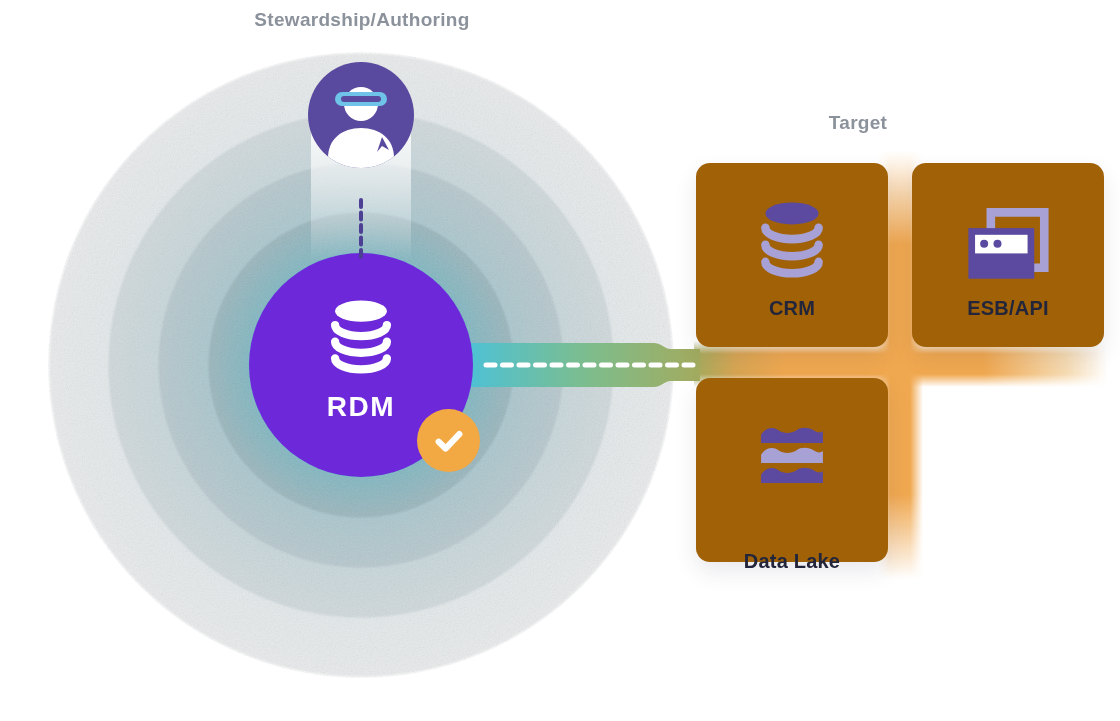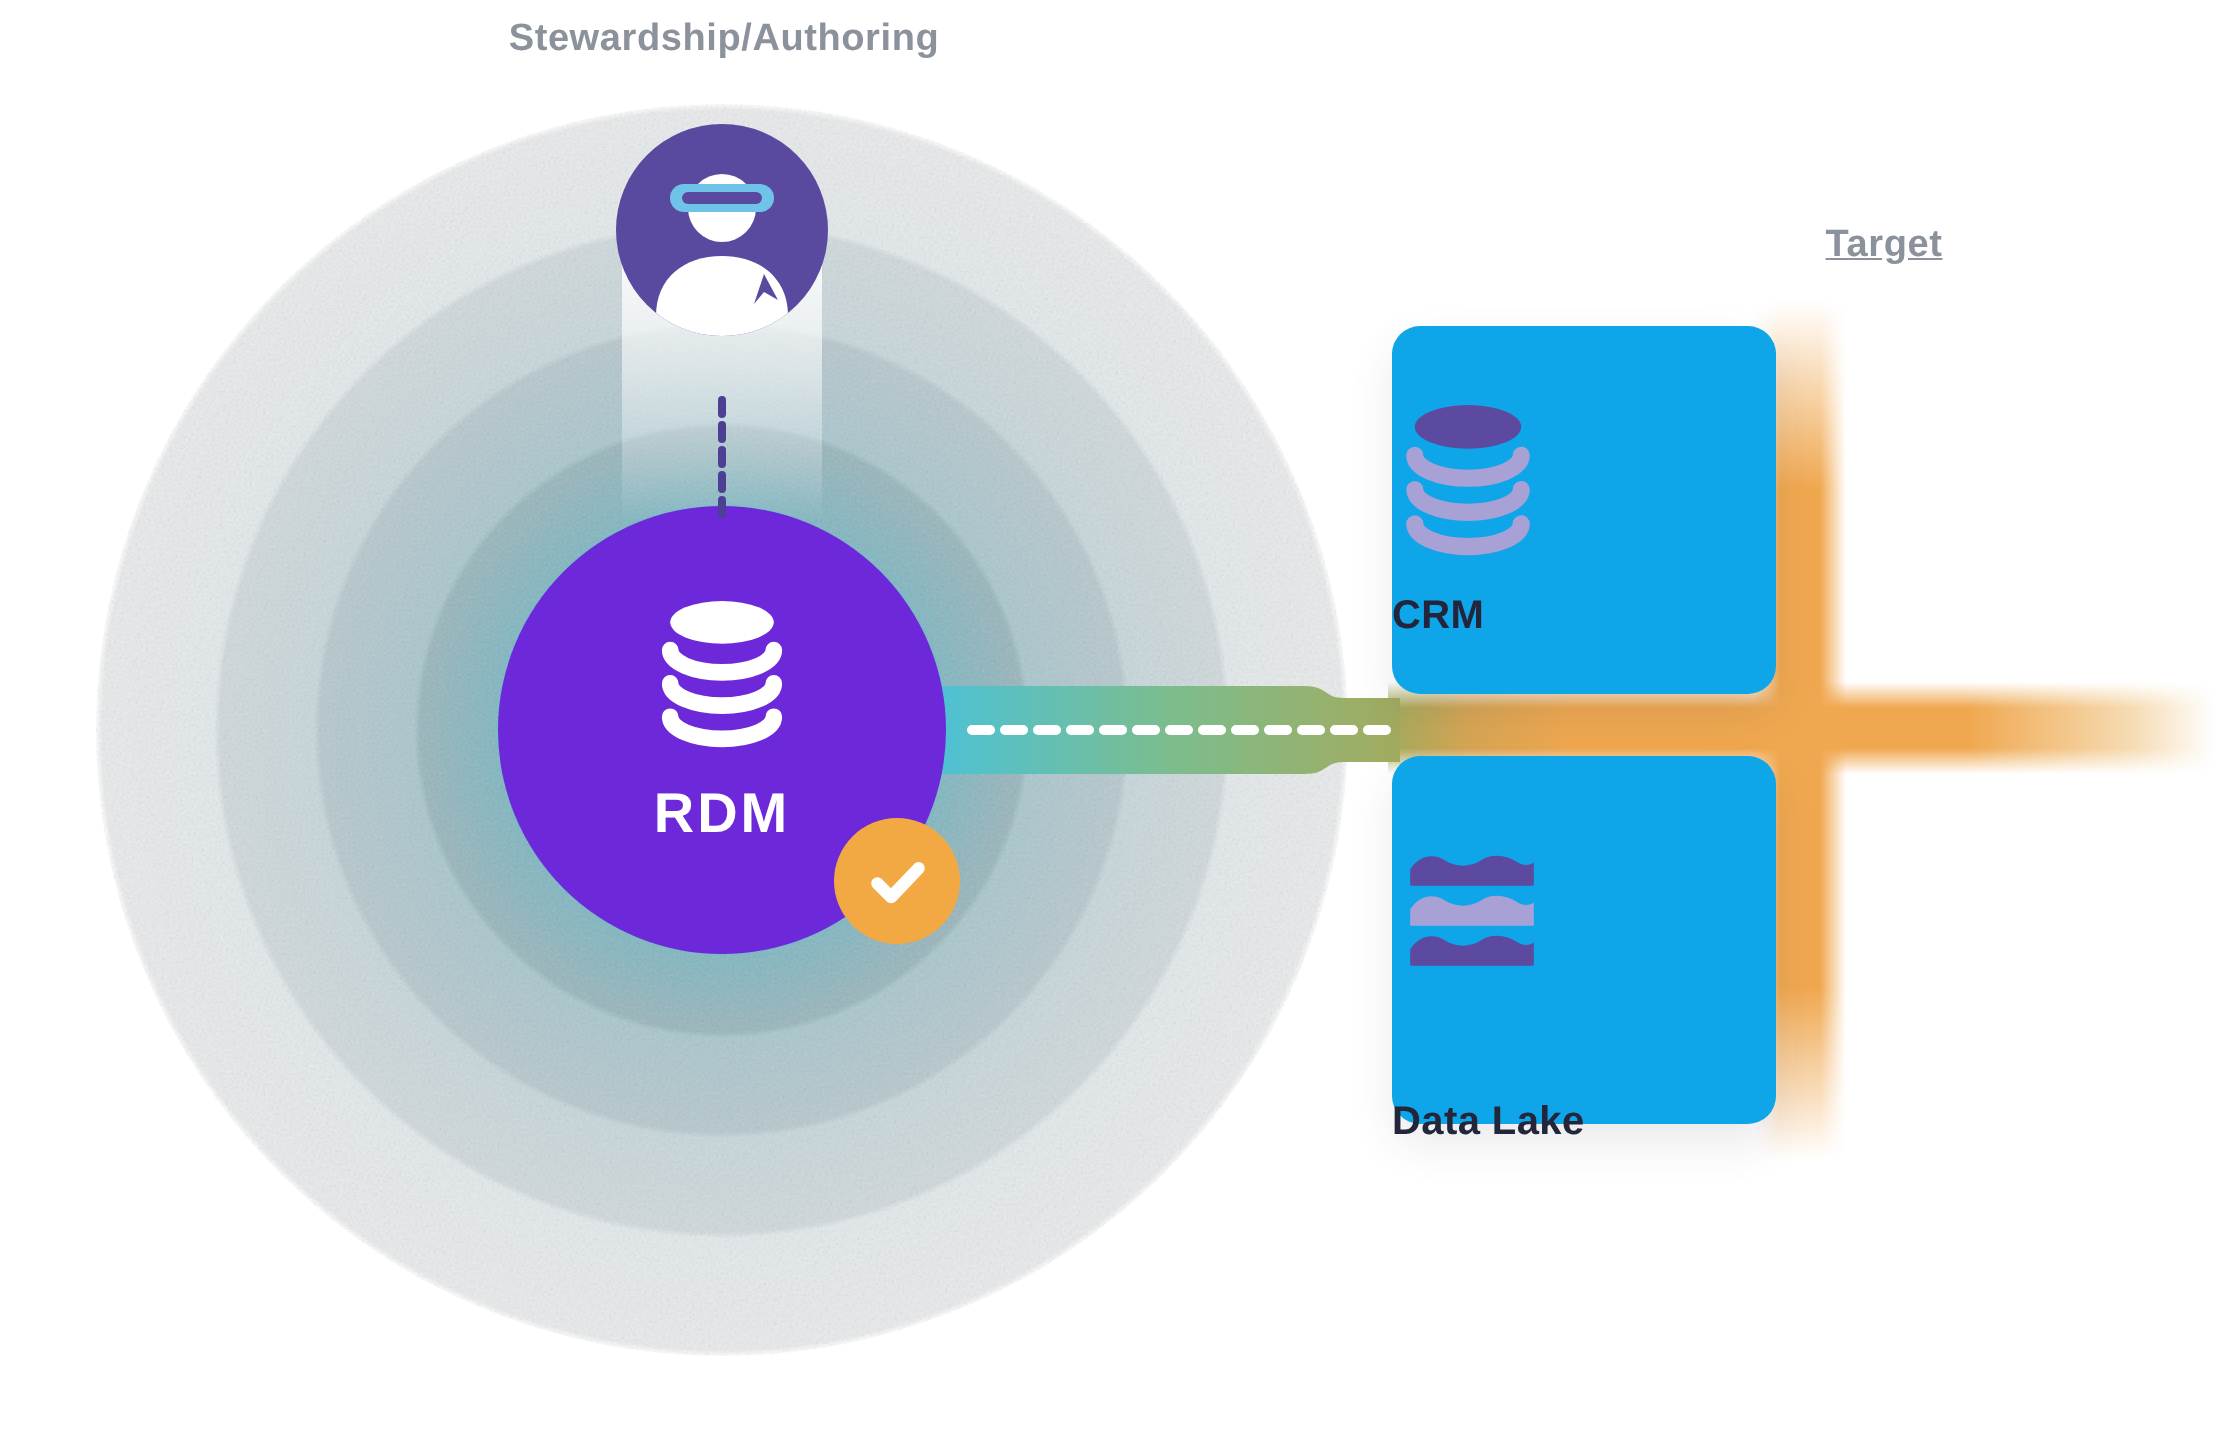--- a/index.html
+++ b/index.html
@@ -28,39 +28,39 @@
   .rdm-circle svg { margin-top:44px; }
   .rdm-label { margin-top:12px; color:#ffffff; font-size:28px; font-weight:700; letter-spacing:1.5px; }
   .dash-vline-svg { position:absolute; left:353px; top:194px; z-index:6; }
   .person-badge { position:absolute; left:308px; top:62px; width:106px; height:106px; z-index:6; }
   .check-badge {
     position:absolute; left:417px; top:409px; width:63px; height:63px; border-radius:50%;
     background:#f3a943; z-index:7; display:flex; align-items:center; justify-content:center;
   }
   .zone-title { position:absolute; font-size:19px; font-weight:700; color:#8b929b; letter-spacing:0.3px; text-align:center; z-index:8; }
   .title-stewardship { left:190px; top:9px; width:344px;text-align:center; }
-  .title-target { left:892px; top:112px; width:100px;text-decoration:underline; }
+  .title-target { left:808px; top:112px; width:100px; }
 
   
   .glow-h {
     position:absolute; left:694px; top:341px; width:414px; height:46px; z-index:1;
     background:linear-gradient(90deg, #a3ab5e 0%, #d8a654 10%, #f0a850 22%, #f0a850 70%, #f6dcb4 90%, rgba(246,220,180,0) 100%);
     -webkit-mask-image:linear-gradient(180deg, transparent 0%, #000 28%, #000 72%, transparent 100%);
     mask-image:linear-gradient(180deg, transparent 0%, #000 28%, #000 72%, transparent 100%);
   }
   .glow-v {
     position:absolute; left:877px; top:150px; width:46px; height:430px; z-index:1;
     background:linear-gradient(180deg, rgba(240,168,80,0) 0%, #f0a850 22%, #f0a850 80%, rgba(240,168,80,0) 100%);
     -webkit-mask-image:linear-gradient(90deg, transparent 0%, #000 28%, #000 72%, transparent 100%);
     mask-image:linear-gradient(90deg, transparent 0%, #000 28%, #000 72%, transparent 100%);
   }
   .card {
-    position:absolute; width:192px; height:184px; background:#0ea5e9; border-radius:14px;
+    position:absolute; width:192px; height:184px; background:#a16207; border-radius:14px;
     box-shadow:0 10px 22px rgba(50,50,80,0.10); z-index:5;
-    display:flex; flex-direction:column; align-items:flex-start;
+    display:flex; flex-direction:column; align-items:center;
   }
   .card .icon-box { height:88px; margin-top:34px; display:flex; align-items:center; justify-content:center; }
   .card-label { margin-top:12px; font-size:20px; font-weight:700; color:#23263a; letter-spacing:0.2px; }
   .card-crm  { left:696px; top:163px; }
   .card-esb  { left:912px; top:163px; }
   .card-lake { left:696px; top:378px;gap:46px; }
   .card-dwh  { left:912px; top:378px; }
 </style>
 </head>
 <body>
@@ -144,20 +144,32 @@
       <svg width="76" height="84" viewBox="0 0 80 84">
         <ellipse cx="40" cy="13" rx="28" ry="11.5" fill="#5b4aa0"></ellipse>
         <path d="M12 28 a28 12 0 0 0 56 0" stroke="#a8a1d6" stroke-width="9" fill="none" stroke-linecap="round"></path>
         <path d="M12 46 a28 12 0 0 0 56 0" stroke="#a8a1d6" stroke-width="9" fill="none" stroke-linecap="round"></path>
         <path d="M12 64 a28 12 0 0 0 56 0" stroke="#a8a1d6" stroke-width="9" fill="none" stroke-linecap="round"></path>
       </svg>
     </div>
     <div class="card-label">CRM</div>
   </div>
 
+  <div class="card card-esb">
+    <div class="icon-box">
+      <svg width="88" height="84" viewBox="0 0 92 88">
+        <path d="M28 36 V14 H84 V72 H66" fill="none" stroke="#a8a1d6" stroke-width="9"></path>
+        <rect x="8" y="34" width="62" height="46" fill="#ffffff" stroke="#5b4aa0" stroke-width="7"></rect>
+        <rect x="6" y="57" width="66" height="25" fill="#5b4aa0"></rect>
+        <circle cx="21" cy="47" r="4.2" fill="#5b4aa0"></circle>
+        <circle cx="35" cy="47" r="4.2" fill="#5b4aa0"></circle>
+      </svg>
+    </div>
+    <div class="card-label">ESB/API</div>
+  </div>
 
   <div class="card card-lake">
     <div class="icon-box">
       <svg width="80" height="80" viewBox="0 0 88 88">
         <path d="M10 25 C15 17 23 16 29 20 C35 24 43 24 49 20 C55 16 63 17 69 21 C72 23 76 23 78 21 L78 34 L10 34 Z" fill="#5b4aa0"></path>
         <path d="M10 47 C15 39 23 38 29 42 C35 46 43 46 49 42 C55 38 63 39 69 43 C72 45 76 45 78 43 L78 56 L10 56 Z" fill="#a8a1d6"></path>
         <path d="M10 69 C15 61 23 60 29 64 C35 68 43 68 49 64 C55 60 63 61 69 65 C72 67 76 67 78 65 L78 78 L10 78 Z" fill="#5b4aa0"></path>
       </svg>
     </div>
     <div class="card-label">Data Lake</div>

